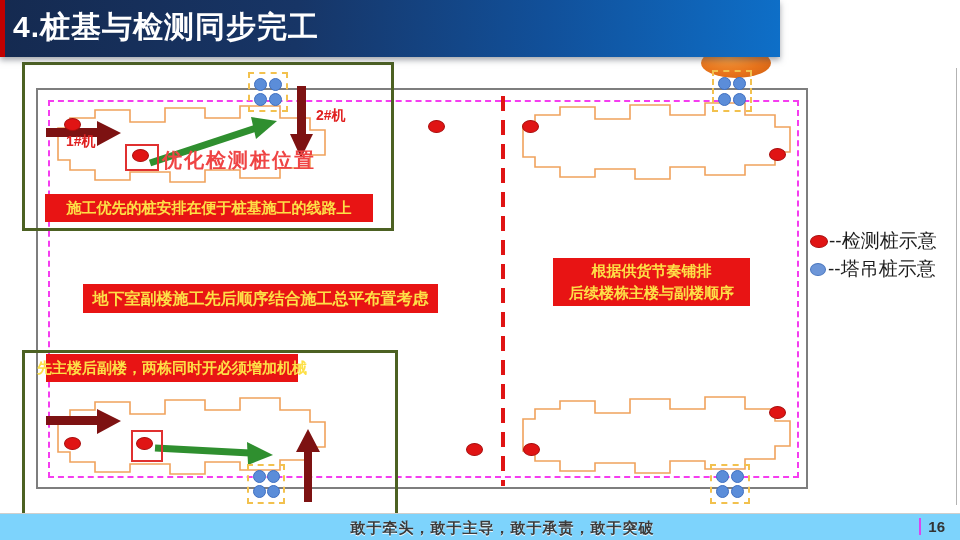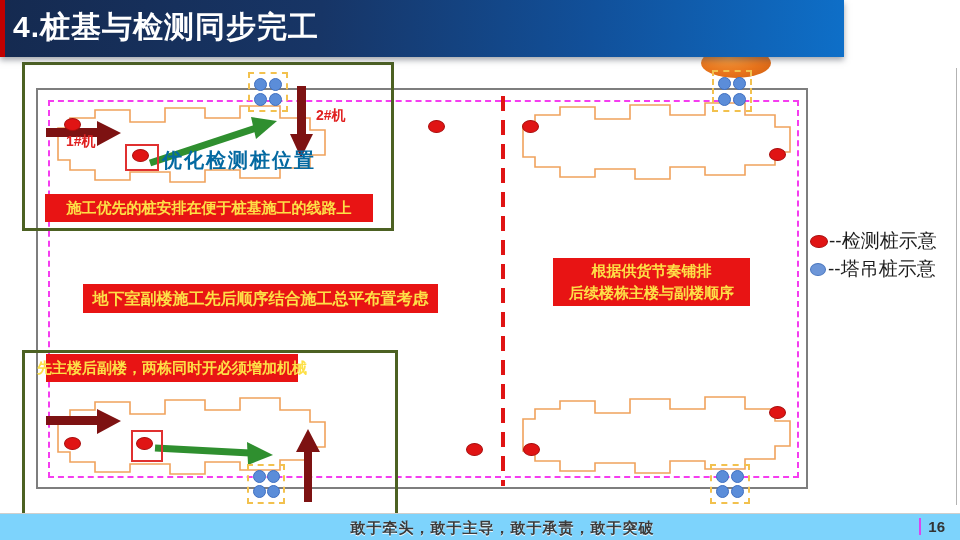--- a/index.html
+++ b/index.html
@@ -1,20 +1,20 @@
 <!DOCTYPE html>
 <html><head>
 <meta charset="utf-8">
 <style>
   html,body{margin:0;padding:0;background:#ffffff;}
   .slide{position:relative;width:960px;height:540px;overflow:hidden;background:#ffffff;
          font-family:"Liberation Sans","DejaVu Sans",sans-serif;}
 
   
-  .header{position:absolute;left:0;top:0;width:844px;height:57px;z-index:20;
+  .header{position:absolute;left:0;top:0;width:780px;height:57px;z-index:20;
           background:linear-gradient(94deg,#152a50 0%,#173566 38%,#11509a 70%,#0e6fc8 100%);
           box-shadow:0 3px 6px rgba(70,75,88,.5);}
   .header .accent{position:absolute;left:0;top:0;width:5px;height:57px;background:#c00000;}
   .header .title{position:absolute;left:13px;top:7px;color:#ffffff;font-size:30px;font-weight:bold;
                  letter-spacing:1px;white-space:nowrap;}
 
   
   .plan-frame{position:absolute;left:36px;top:88px;width:768px;height:397px;
               border:2px solid #7e7e7e;background:transparent;z-index:1;}
   .plan-boundary{position:absolute;left:48px;top:100px;width:747px;height:374px;
@@ -43,21 +43,21 @@
           text-align:center;line-height:1.45;white-space:nowrap;}
   .banner-1{left:45px;top:194px;width:328px;height:28px;font-size:15px;}
   .banner-2{left:83px;top:272px;width:355px;height:29px;font-size:16px;margin-top:12px;}
   .banner-3{left:553px;top:258px;width:197px;height:48px;font-size:15px;}
   .banner-4{left:46px;top:354px;width:252px;height:28px;font-size:15px;}
 
   
   .machine-label{position:absolute;color:#e02020;font-size:14px;font-weight:bold;z-index:7;}
   .machine-1{left:66px;top:133px;}
   .machine-2{left:316px;top:107px;}
-  .optimize-label{position:absolute;left:162px;top:147px;color:#0369a1;font-size:20px;
+  .optimize-label{position:absolute;left:162px;top:147px;color:#ef4444;font-size:20px;
                   font-weight:bold;letter-spacing:2px;z-index:7;white-space:nowrap;}
 
   
   .legend{position:absolute;left:810px;top:227px;z-index:7;}
   .legend-row{display:flex;align-items:center;height:28px;}
   .legend-dot-red{width:18px;height:13px;border-radius:50%;background:#e01414;border:1px solid #a80e0e;
                   box-sizing:border-box;margin-right:1px;flex:none;}
   .legend-dot-blue{width:16px;height:13px;border-radius:50%;background:#6d96d8;border:1px solid #4a77bf;
                   box-sizing:border-box;margin-right:2px;flex:none;}
   .legend-label{font-size:19px;font-weight:400;color:#1c1c1c;white-space:nowrap;}

